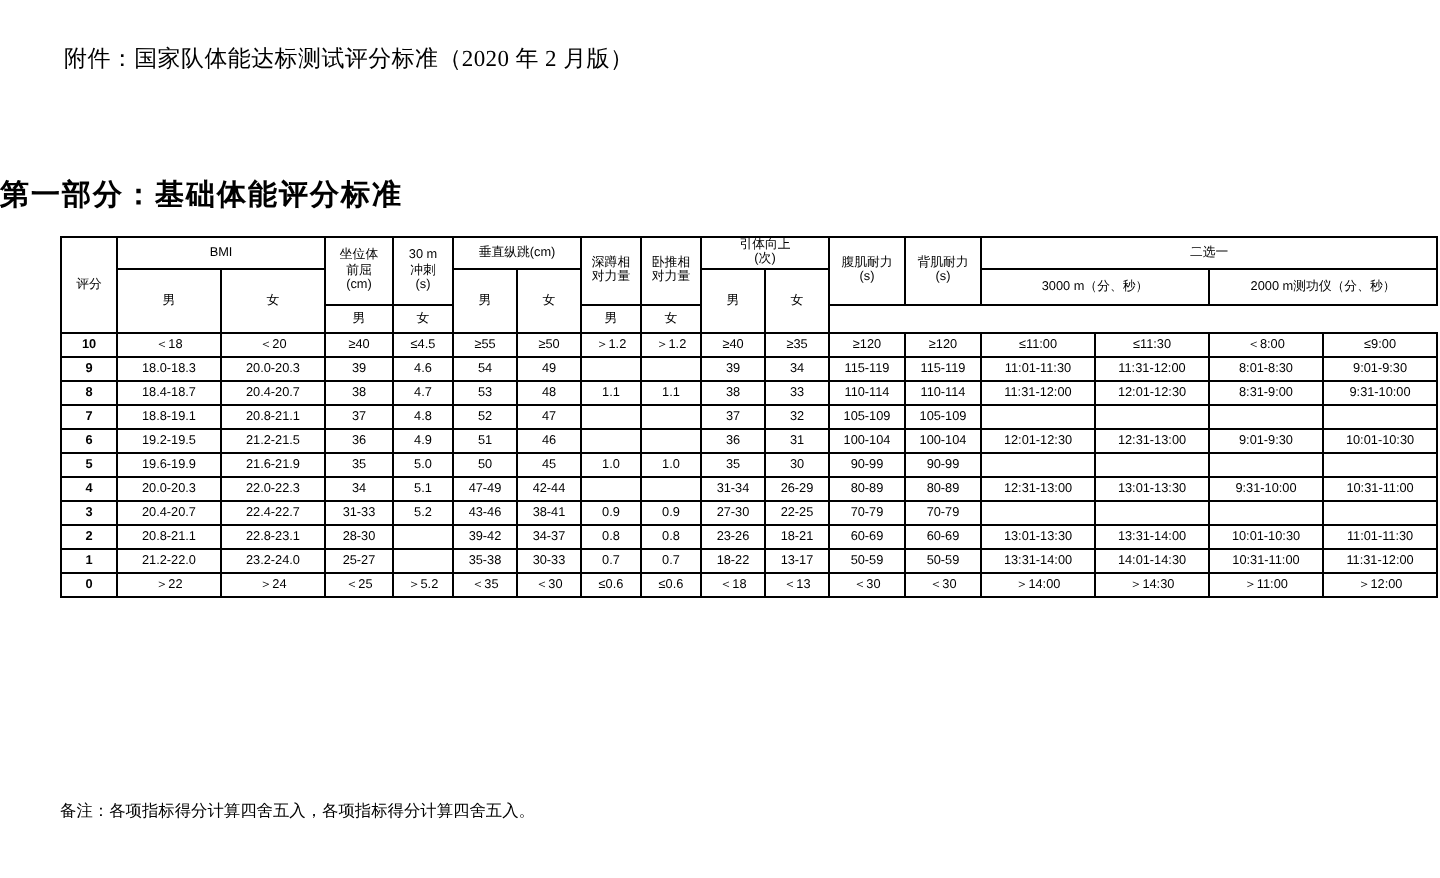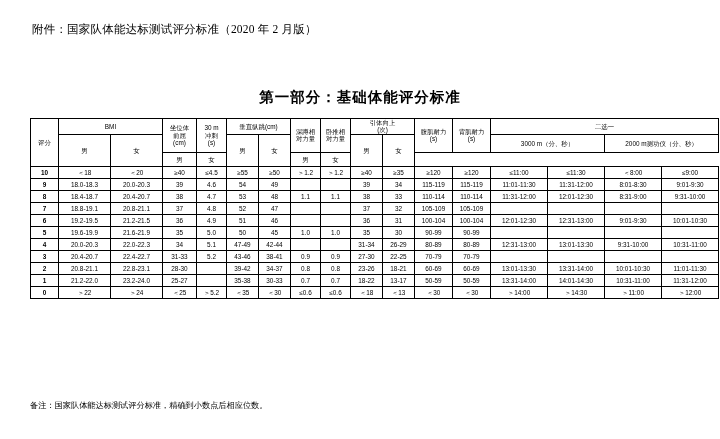--- a/index.html
+++ b/index.html
@@ -28,21 +28,21 @@
     left: 32px;
     font-size: 11.5px;
     letter-spacing: 0.2px;
     white-space: nowrap;
   }
   .doc-title {
     position: absolute;
     top: 88px;
     left: 0;
     width: 720px;
-    text-align: center;
+    text-align: left;
     font-size: 14.5px;
     font-weight: bold;
     letter-spacing: 1px;
   }
   .table-wrap {
     position: absolute;
     top: 118px;
     left: 30px;
     width: 660px;
   }
@@ -377,15 +377,15 @@
             <td>＜30</td>
             <td>＞14:00</td>
             <td>＞14:30</td>
             <td>＞11:00</td>
             <td>＞12:00</td>
           </tr>
         </tbody>
     </table>
   </div>
 
-  <div class="note">备注：国家队体能达标测试评分标准，精确到小数点后相应位数。</div>
+  <div class="note">备注：各项指标得分计算四舍五入，各项指标得分计算四舍五入。</div>
 
 </div>
 
 </body></html>

